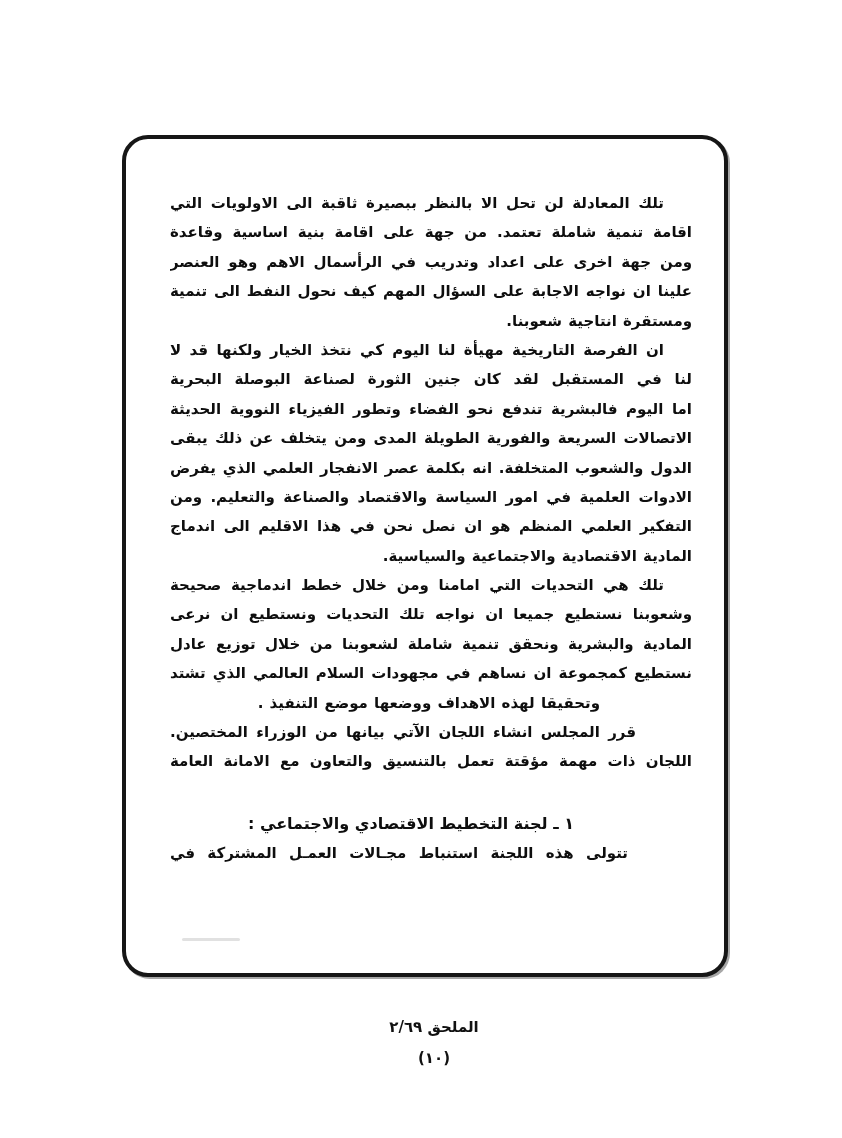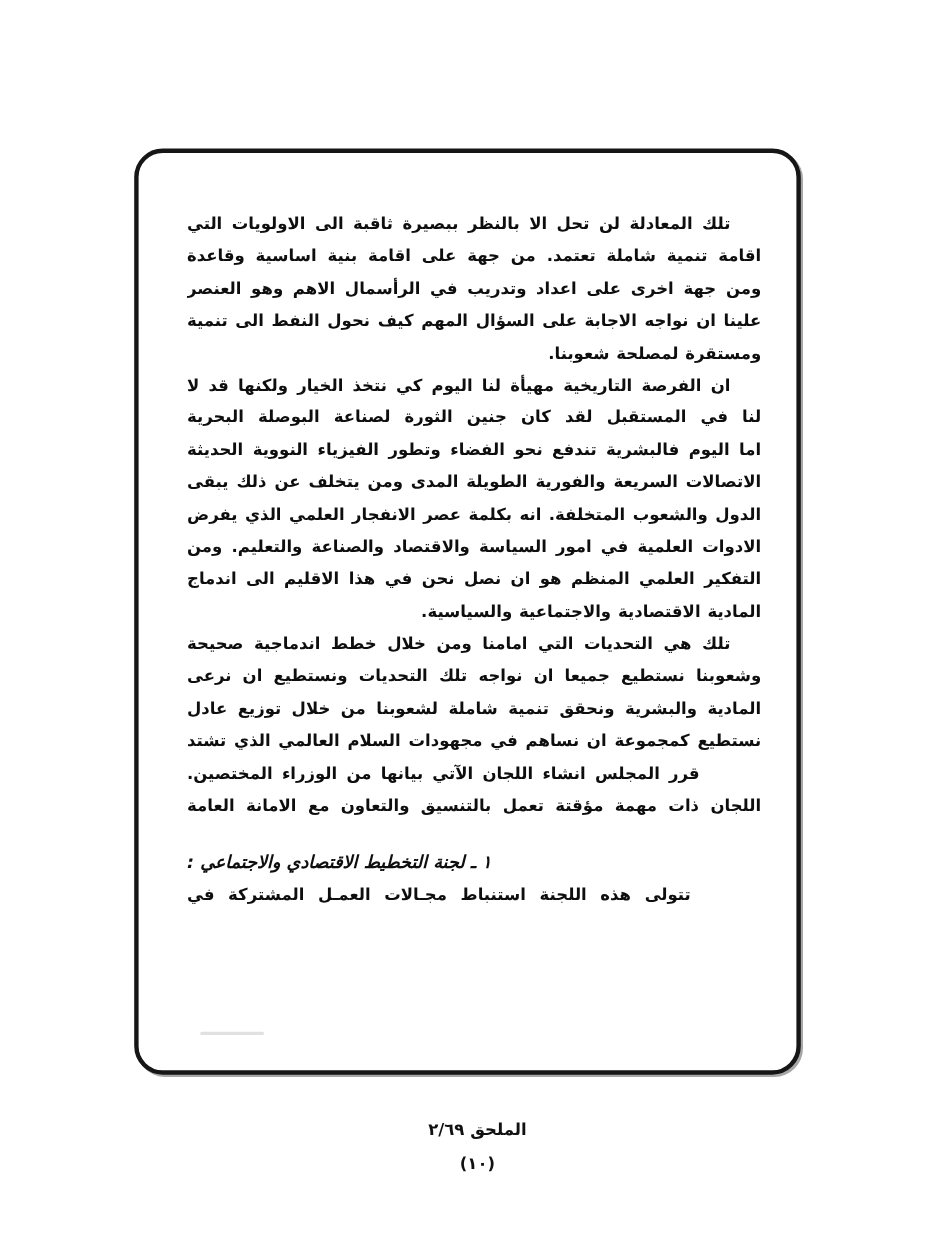--- a/index.html
+++ b/index.html
@@ -44,29 +44,28 @@
     overflow: hidden;
     text-align: justify;
     text-align-last: justify;
     word-spacing: 1px;
   }
   .line.first    { padding-right: 28px; }
   .line.first-md { padding-right: 56px; }
   .line.first-lg { padding-right: 92px; }
   .line.last     { text-align-last: right; }
   .section-heading {
-    margin-top: 22px;
+    margin-top: 32px;
     height: 30px;
     line-height: 30px;
     padding-right: 40px;
-    text-align: left;
+    text-align: center;
     font-size: 16px;
     font-weight: bold;
     direction: rtl;
-    font-style: italic;
   }
   .section-body-line {
     height: 29.4px;
     line-height: 29.4px;
     padding-right: 64px;
     overflow: hidden;
     text-align: justify;
     text-align-last: justify;
     direction: rtl;
   }
@@ -107,41 +106,44 @@
 
   <div class="doc-frame">
 
     <div class="text-block">
 
       <p class="para">
         <span class="line first" style="display:block">تلك المعادلة لن تحل الا بالنظر ببصيرة ثاقبة الى الاولويات التي امامنا وهي</span>
         <span class="line" style="display:block">اقامة تنمية شاملة تعتمد. من جهة على اقامة بنية اساسية وقاعدة انتاجية ثابتة،</span>
         <span class="line" style="display:block">ومن جهة اخرى على اعداد وتدريب في الرأسمال الاهم وهو العنصر البشري، ان</span>
         <span class="line" style="display:block">علينا ان نواجه الاجابة على السؤال المهم كيف نحول النفط الى تنمية شاملة</span>
-        <span class="line last" style="display:block">ومستقرة لمصلحة شعوبنا.</span>
+        <span class="line last" style="display:block">ومستقرة انتاجية شعوبنا.</span>
       </p>
 
       <p class="para">
         <span class="line first" style="display:block">ان الفرصة التاريخية مهيأة لنا اليوم كي نتخذ الخيار ولكنها قد لا تكون مهيأة</span>
         <span class="line" style="display:block">لنا في المستقبل لقد كان جنين الثورة لصناعة البوصلة البحرية والبارود والطباعة</span>
         <span class="line" style="display:block">اما اليوم فالبشرية تندفع نحو الفضاء وتطور الفيزياء النووية الحديثة وتستخدم</span>
         <span class="line" style="display:block">الاتصالات السريعة والفورية الطويلة المدى ومن يتخلف عن ذلك يبقى في اعداد</span>
         <span class="line" style="display:block">الدول والشعوب المتخلفة. انه بكلمة عصر الانفجار العلمي الذي يفرض استخدام</span>
         <span class="line" style="display:block">الادوات العلمية في امور السياسة والاقتصاد والصناعة والتعليم. ومن اولويات</span>
         <span class="line" style="display:block">التفكير العلمي المنظم هو ان نصل نحن في هذا الاقليم الى اندماج حقيقي وشامل</span>
         <span class="line last" style="display:block">المادية الاقتصادية والاجتماعية والسياسية.</span>
       </p>
 
       <p class="para">
         <span class="line first" style="display:block">تلك هي التحديات التي امامنا ومن خلال خطط اندماجية صحيحة بين اقطارنا</span>
         <span class="line" style="display:block">وشعوبنا نستطيع جميعا ان نواجه تلك التحديات ونستطيع ان نرعى استثماراتنا</span>
         <span class="line" style="display:block">المادية والبشرية ونحقق تنمية شاملة لشعوبنا من خلال توزيع عادل وحكيم كما</span>
         <span class="line" style="display:block">نستطيع كمجموعة ان نساهم في مجهودات السلام العالمي الذي تشتد حباله</span>
       </p>
 
+      <p class="para">
+        <span class="line first-lg last" style="display:block">وتحقيقا لهذه الاهداف ووضعها موضع التنفيذ .</span>
+      </p>
 
       <p class="para">
         <span class="line first-md" style="display:block">قرر المجلس انشاء اللجان الآتي بيانها من الوزراء المختصين. وتكون هذه</span>
         <span class="line" style="display:block">اللجان ذات مهمة مؤقتة تعمل بالتنسيق والتعاون مع الامانة العامة وتبدأ عملها</span>
       </p>
 
       <div class="section-heading">١ ـ لجنة التخطيط الاقتصادي والاجتماعي :</div>
 
       <div class="section-body-line">تتولى هذه اللجنة استنباط مجـالات العمـل المشتركة في التخطيط</div>
 

